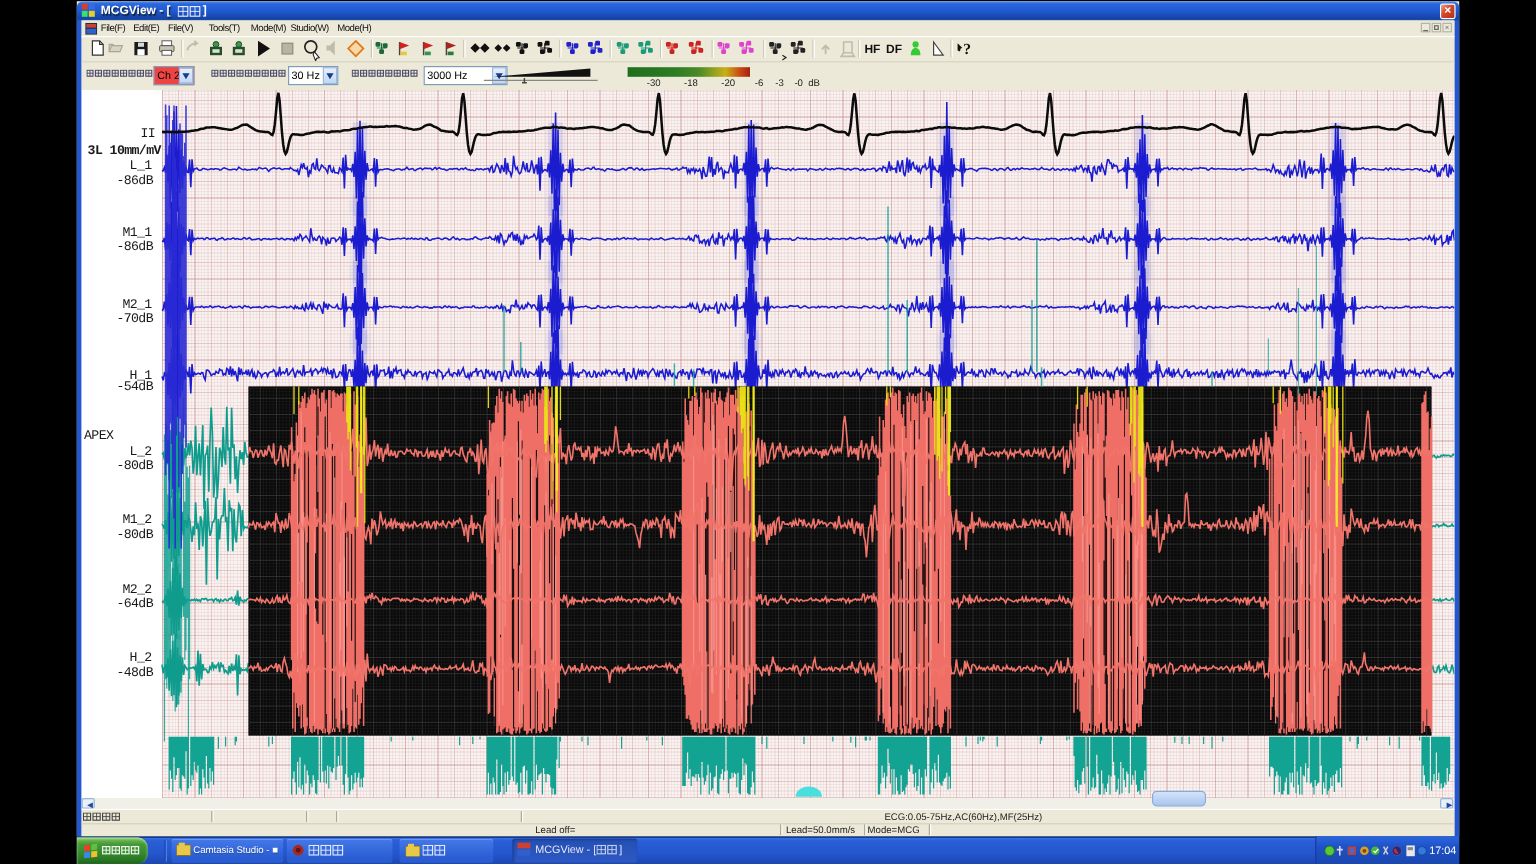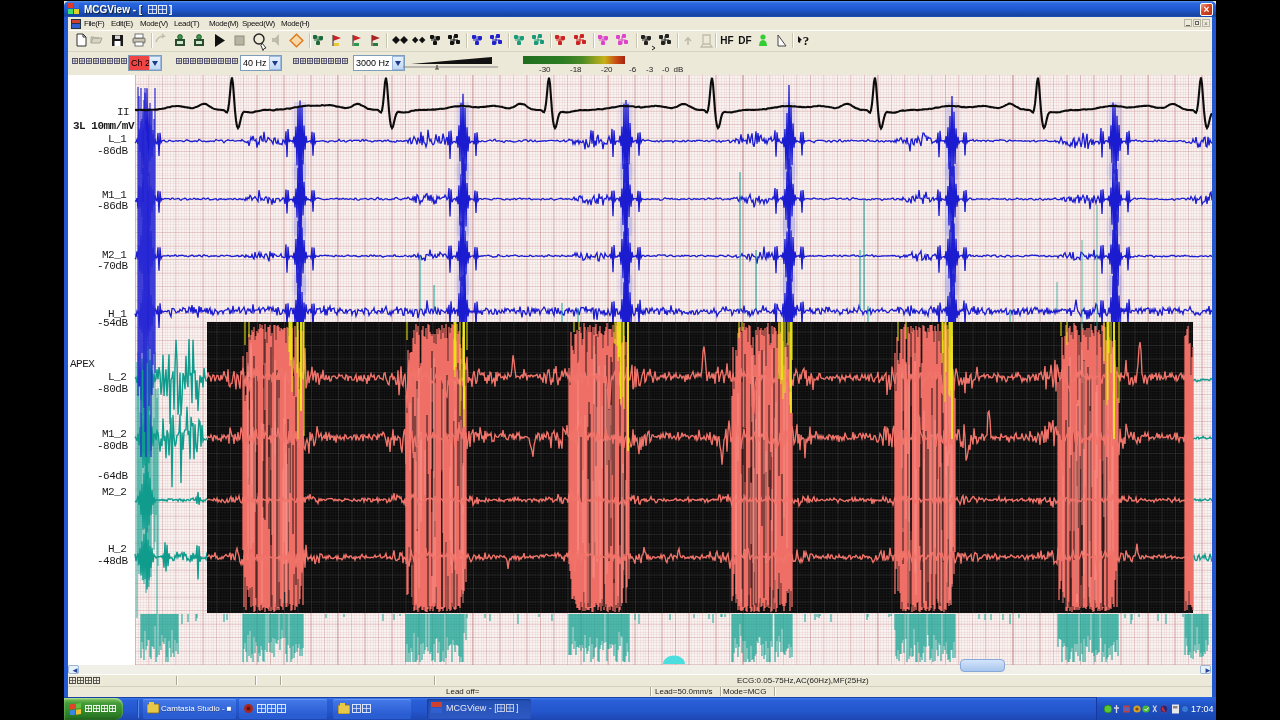--- a/index.html
+++ b/index.html
@@ -31,24 +31,24 @@
 
 <div class="abs" style="left:68px;top:17px;width:1144px;height:13px;background:#ece9d8"></div>
 <svg class="abs" style="left:71px;top:19px" width="10" height="10">
     <rect width="10" height="10" fill="#234"></rect>
     <rect x="1" y="1" width="8" height="3" fill="#d04030"></rect>
     <rect x="1" y="5" width="8" height="4" fill="#3060d0"></rect>
   </svg>
 <div class="abs" style="top:19px;left:0;font:8px 'Liberation Sans';color:#111;white-space:nowrap;letter-spacing:-0.4px">
 <span class="abs" style="left:84px">File(F)</span>
     <span class="abs" style="left:111px">Edit(E)</span>
-    <span class="abs" style="left:140px">Mode(V)</span>
-    <span class="abs" style="left:174px">Lead(T)</span>
+    <span class="abs" style="left:140px">File(V)</span>
+    <span class="abs" style="left:174px">Tools(T)</span>
     <span class="abs" style="left:209px">Mode(M)</span>
-    <span class="abs" style="left:242px">Speed(W)</span>
+    <span class="abs" style="left:242px">Studio(W)</span>
     <span class="abs" style="left:281px">Mode(H)</span>
   </div>
 
 <div class="abs" style="left:1184px;top:19px;width:27px;height:9px">
 <span class="abs" style="left:0;width:8px;height:8px;background:#eceadb;border:1px solid #b8b4a4"></span>
 <span class="abs" style="left:9px;width:8px;height:8px;background:#eceadb;border:1px solid #b8b4a4"></span>
 <span class="abs" style="left:18px;width:8px;height:8px;background:#eceadb;border:1px solid #b8b4a4"></span>
 <span class="abs" style="left:2px;top:5.5px;width:4px;height:1px;background:#666"></span>
 <span class="abs" style="left:11px;top:2px;width:4px;height:3.5px;border:1px solid #666"></span>
 <span class="abs" style="left:20px;top:1px;font:6.5px 'Liberation Sans';color:#666">×</span>
@@ -220,21 +220,21 @@
     <rect x="35.5" y="0.5" width="5" height="5" fill="none" stroke="#1a1a4a" stroke-width="0.9"></rect>
     <path d="M35.5 3.0 h5 M38.0 0.5 v5" stroke="#1a1a4a" stroke-width="0.7200000000000001" fill="none"></path>
     <rect x="42.5" y="0.5" width="5" height="5" fill="none" stroke="#1a1a4a" stroke-width="0.9"></rect>
     <path d="M42.5 3.0 h5 M45.0 0.5 v5" stroke="#1a1a4a" stroke-width="0.7200000000000001" fill="none"></path>
     <rect x="49.5" y="0.5" width="5" height="5" fill="none" stroke="#1a1a4a" stroke-width="0.9"></rect>
     <path d="M49.5 3.0 h5 M52.0 0.5 v5" stroke="#1a1a4a" stroke-width="0.7200000000000001" fill="none"></path>
     <rect x="56.5" y="0.5" width="5" height="5" fill="none" stroke="#1a1a4a" stroke-width="0.9"></rect>
     <path d="M56.5 3.0 h5 M59.0 0.5 v5" stroke="#1a1a4a" stroke-width="0.7200000000000001" fill="none"></path>
   </svg>
 <div style="position:absolute;left:240px;top:55px;width:42px;height:16px;background:#fff;border:1px solid #7f9db9;box-sizing:border-box">
-    <span style="position:absolute;left:2px;top:2px;font:9px 'Liberation Sans';color:#000;white-space:nowrap">40 Hz</span>
+    <span style="position:absolute;left:2px;top:2px;font:9px 'Liberation Sans';color:#000;white-space:nowrap">30 Hz</span>
     <span style="position:absolute;right:0;top:0;width:12px;height:14px;background:linear-gradient(180deg,#e6f0fc,#c0d8f4);border:1px solid #9ab8e0;box-sizing:border-box">
       <span style="position:absolute;left:2px;top:4px;width:0;height:0;border:3px solid transparent;border-top:5px solid #1a3a8a"></span>
     </span>
   </div>
 <svg style="position:absolute;left:293px;top:58px" width="56" height="7" opacity="0.8">
     <rect x="0.5" y="0.5" width="5" height="5" fill="none" stroke="#1a1a4a" stroke-width="0.9"></rect>
     <path d="M0.5 3.0 h5 M3.0 0.5 v5" stroke="#1a1a4a" stroke-width="0.7200000000000001" fill="none"></path>
     <rect x="7.5" y="0.5" width="5" height="5" fill="none" stroke="#1a1a4a" stroke-width="0.9"></rect>
     <path d="M7.5 3.0 h5 M10.0 0.5 v5" stroke="#1a1a4a" stroke-width="0.7200000000000001" fill="none"></path>
     <rect x="14.5" y="0.5" width="5" height="5" fill="none" stroke="#1a1a4a" stroke-width="0.9"></rect>
@@ -243,21 +243,21 @@
     <path d="M21.5 3.0 h5 M24.0 0.5 v5" stroke="#1a1a4a" stroke-width="0.7200000000000001" fill="none"></path>
     <rect x="28.5" y="0.5" width="5" height="5" fill="none" stroke="#1a1a4a" stroke-width="0.9"></rect>
     <path d="M28.5 3.0 h5 M31.0 0.5 v5" stroke="#1a1a4a" stroke-width="0.7200000000000001" fill="none"></path>
     <rect x="35.5" y="0.5" width="5" height="5" fill="none" stroke="#1a1a4a" stroke-width="0.9"></rect>
     <path d="M35.5 3.0 h5 M38.0 0.5 v5" stroke="#1a1a4a" stroke-width="0.7200000000000001" fill="none"></path>
     <rect x="42.5" y="0.5" width="5" height="5" fill="none" stroke="#1a1a4a" stroke-width="0.9"></rect>
     <path d="M42.5 3.0 h5 M45.0 0.5 v5" stroke="#1a1a4a" stroke-width="0.7200000000000001" fill="none"></path>
     <rect x="49.5" y="0.5" width="5" height="5" fill="none" stroke="#1a1a4a" stroke-width="0.9"></rect>
     <path d="M49.5 3.0 h5 M52.0 0.5 v5" stroke="#1a1a4a" stroke-width="0.7200000000000001" fill="none"></path>
   </svg>
-<div style="position:absolute;left:353px;top:55px;width:52px;height:16px;background:#fff;border:1px solid #7f9db9;box-sizing:border-box">
+<div style="position:absolute;left:353px;top:55px;width:70px;height:16px;background:#fff;border:1px solid #7f9db9;box-sizing:border-box">
     <span style="position:absolute;left:2px;top:2px;font:9px 'Liberation Sans';color:#000;white-space:nowrap">3000 Hz</span>
     <span style="position:absolute;right:0;top:0;width:12px;height:14px;background:linear-gradient(180deg,#e6f0fc,#c0d8f4);border:1px solid #9ab8e0;box-sizing:border-box">
       <span style="position:absolute;left:2px;top:4px;width:0;height:0;border:3px solid transparent;border-top:5px solid #1a3a8a"></span>
     </span>
   </div>
 <svg class="abs" style="left:403px;top:54px" width="125" height="16">
 <path d="M8 10 L89 3 L89 10 Z" fill="#111"></path>
 <path d="M0 13 H95" stroke="#888" stroke-width="1"></path>
 <path d="M34 11 v4 m-2 0 h4" stroke="#444" stroke-width="1.2" fill="none"></path>
 </svg>
@@ -382,21 +382,21 @@
 <div style="position:absolute;left:102px;top:249px;font:11px 'Liberation Mono';color:#1a1a1a;letter-spacing:-0.5px">M2_1</div>
 <div style="position:absolute;left:97px;top:260px;font:11px 'Liberation Mono';color:#1a1a1a;letter-spacing:-0.5px">-70dB</div>
 <div style="position:absolute;left:108px;top:308px;font:11px 'Liberation Mono';color:#1a1a1a;letter-spacing:-0.5px">H_1</div>
 <div style="position:absolute;left:97px;top:317px;font:11px 'Liberation Mono';color:#1a1a1a;letter-spacing:-0.5px">-54dB</div>
 <div style="position:absolute;left:70px;top:358px;font:11px 'Liberation Mono';color:#1a1a1a;letter-spacing:-0.5px">APEX</div>
 <div style="position:absolute;left:108px;top:371px;font:11px 'Liberation Mono';color:#1a1a1a;letter-spacing:-0.5px">L_2</div>
 <div style="position:absolute;left:97px;top:383px;font:11px 'Liberation Mono';color:#1a1a1a;letter-spacing:-0.5px">-80dB</div>
 <div style="position:absolute;left:102px;top:428px;font:11px 'Liberation Mono';color:#1a1a1a;letter-spacing:-0.5px">M1_2</div>
 <div style="position:absolute;left:97px;top:440px;font:11px 'Liberation Mono';color:#1a1a1a;letter-spacing:-0.5px">-80dB</div>
 <div style="position:absolute;left:102px;top:486px;font:11px 'Liberation Mono';color:#1a1a1a;letter-spacing:-0.5px">M2_2</div>
-<div style="position:absolute;left:97px;top:470px;font:11px 'Liberation Mono';color:#1a1a1a;letter-spacing:-0.5px">-64dB</div>
+<div style="position:absolute;left:97px;top:498px;font:11px 'Liberation Mono';color:#1a1a1a;letter-spacing:-0.5px">-64dB</div>
 <div style="position:absolute;left:108px;top:543px;font:11px 'Liberation Mono';color:#1a1a1a;letter-spacing:-0.5px">H_2</div>
 <div style="position:absolute;left:97px;top:555px;font:11px 'Liberation Mono';color:#1a1a1a;letter-spacing:-0.5px">-48dB</div>
 
 <div class="abs" style="left:68px;top:665px;width:1144px;height:9px;background:#f0efe8"></div>
 <div class="abs" style="left:68px;top:665px;width:11px;height:9px;background:#e8f0fa;border:1px solid #9ab4d8;border-radius:2px">
     <span style="position:absolute;left:2px;top:0px;font:8px 'Liberation Sans';color:#234a9a">◄</span>
   </div>
 <div class="abs" style="left:1200px;top:665px;width:11px;height:9px;background:#e8f0fa;border:1px solid #9ab4d8;border-radius:2px">
     <span style="position:absolute;left:3px;top:0px;font:8px 'Liberation Sans';color:#234a9a">►</span>
   </div>

